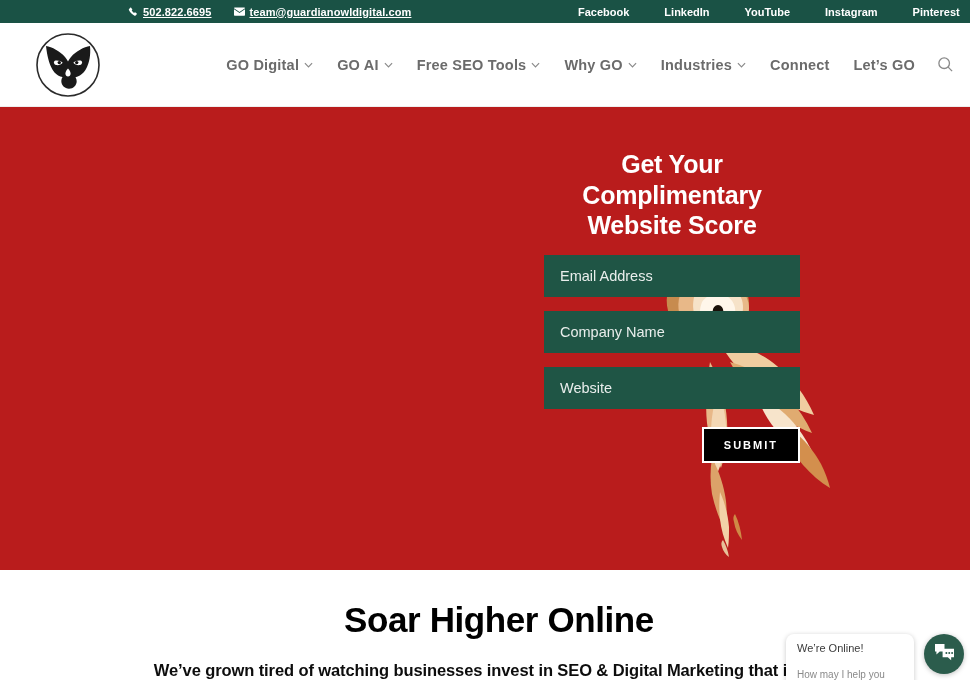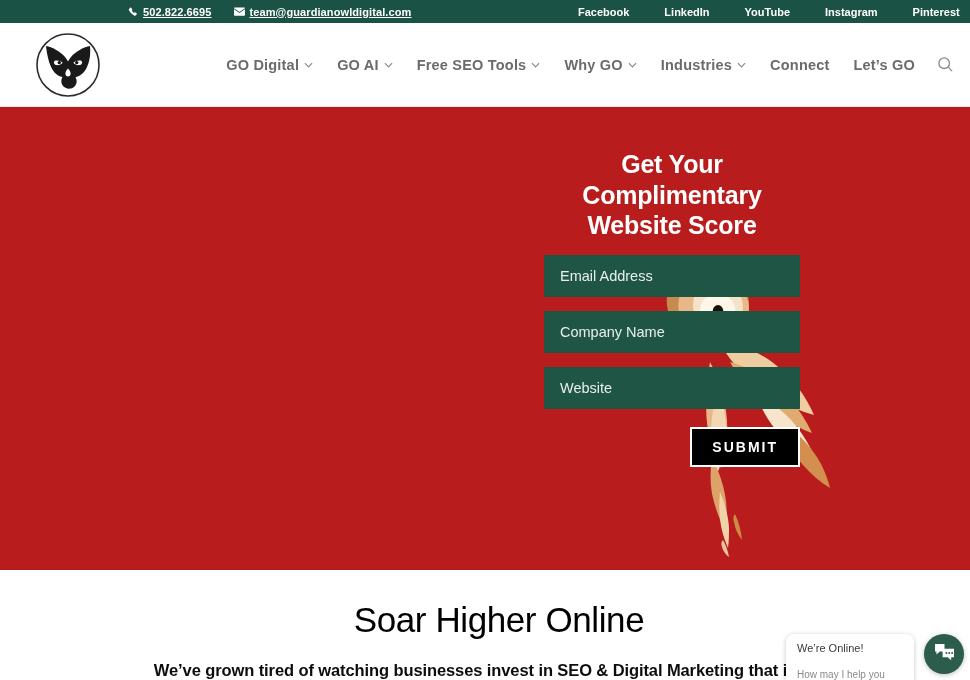--- a/index.html
+++ b/index.html
@@ -147,38 +147,38 @@
     position: relative; z-index: 3;
     display: flex; justify-content: flex-end;
     margin-top: 18px;
     padding-right: 0;
   }
   .submit-btn {
     background: #000000;
     border: 2px solid #ffffff;
     color: #ffffff;
     font-family: "Liberation Sans", sans-serif;
-    font-size: 14px;
+    font-size: 11px;
     font-weight: bold;
     letter-spacing: 2px;
     padding: 10px 20px;
     cursor: pointer;
   }
 
   
   .lower {
     background: #ffffff;
     padding-top: 30px;
     text-align: center;
     height: 117px;
     overflow: hidden;
   }
   .lower h2 {
     font-size: 35px;
-    font-weight: normal;
+    font-weight: bold;
     color: #000000;
     letter-spacing: -.4px;
     padding-left: 28px;
   }
   .lower p {
     margin-top: 18px;
     font-size: 16.5px;
     font-weight: bold;
     color: #0d0d0d;
     line-height: 1.55;

